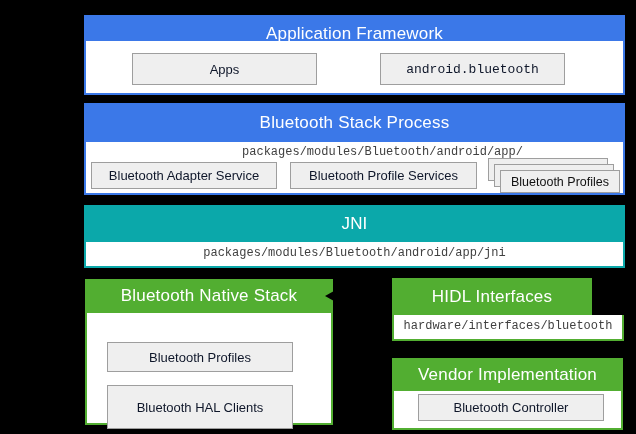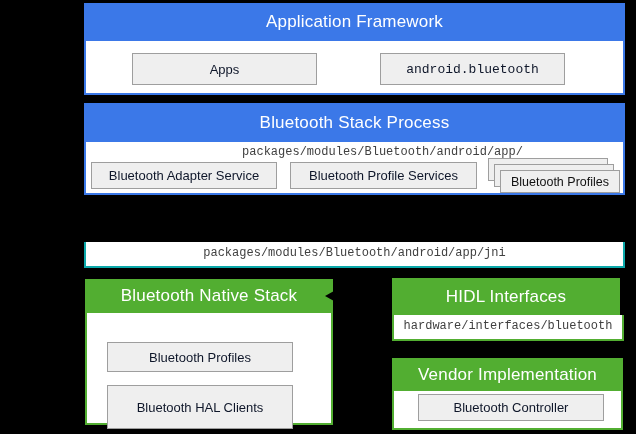--- a/index.html
+++ b/index.html
@@ -33,47 +33,48 @@
   .arrow-line{position:absolute;height:2px;background:#000;}
   .arrow-head{position:absolute;width:0;height:0;}
   .arrow-head.left {border-top:5px solid transparent;border-bottom:5px solid transparent;border-right:9px solid #000;}
   .arrow-head.right{border-top:5px solid transparent;border-bottom:5px solid transparent;border-left:9px solid #000;}
 </style>
 </head>
 <body>
 
 <div id="canvas">
 
-  <div class="hdr blue" style="left:84px;top:3px;width:541px;height:38px;">Application Framework</div>
+  <div class="hdr blue" style="left:84px;top:15px;width:541px;height:38px;">Application Framework</div>
   <div class="panel blue" style="left:84px;top:41px;width:541px;height:54px;"></div>
   <div class="gbox" style="left:132px;top:53px;width:185px;height:32px;">Apps</div>
   <div class="gbox mono" style="left:380px;top:53px;width:185px;height:32px;">android.bluetooth</div>
 
   <div class="hdr blue" style="left:84px;top:103px;width:541px;height:39px;">Bluetooth Stack Process</div>
   <div class="panel blue" style="left:84px;top:142px;width:541px;height:53px;"></div>
   <div class="path" style="left:84px;top:145px;width:597px;">packages/modules/Bluetooth/android/app/</div>
   <div class="gbox" style="left:91px;top:162px;width:186px;height:27px;">Bluetooth Adapter Service</div>
   <div class="gbox" style="left:290px;top:162px;width:187px;height:27px;">Bluetooth Profile Services</div>
   <div class="paper" style="left:488px;top:158px;"></div>
   <div class="paper" style="left:494px;top:164px;"></div>
   <div class="paper" style="left:500px;top:170px;">Bluetooth Profiles</div>
 
+  <div class="hdr teal" style="left:84px;top:205px;width:541px;height:37px;">JNI</div>
   <div class="panel teal" style="left:84px;top:242px;width:541px;height:26px;"></div>
   <div class="path" style="left:84px;top:246px;width:541px;">packages/modules/Bluetooth/android/app/jni</div>
 
   <div class="hdr green" style="left:85px;top:279px;width:248px;height:34px;">Bluetooth Native Stack</div>
   <div class="panel green" style="left:85px;top:313px;width:248px;height:112px;"></div>
   <div class="gbox" style="left:107px;top:342px;width:186px;height:30px;">Bluetooth Profiles</div>
   <div class="gbox" style="left:107px;top:385px;width:186px;height:44px;">Bluetooth HAL Clients</div>
 
   <div class="arrow-line" style="left:328px;top:295px;width:66px;"></div>
   <div class="arrow-head left" style="left:325px;top:291px;"></div>
   <div class="arrow-head right" style="left:389px;top:291px;"></div>
 
-  <div class="hdr green" style="left:392px;top:278px;width:228px;height:37px;">HIDL Interfaces</div>
+  <div class="hdr green" style="left:392px;top:278px;width:200px;height:37px;">HIDL Interfaces</div>
   <div class="panel green" style="left:392px;top:315px;width:232px;height:26px;"></div>
   <div class="path" style="left:392px;top:319px;width:232px;">hardware/interfaces/bluetooth</div>
 
   <div class="hdr green" style="left:392px;top:358px;width:231px;height:33px;">Vendor Implementation</div>
   <div class="panel green" style="left:392px;top:391px;width:231px;height:39px;"></div>
   <div class="gbox" style="left:418px;top:394px;width:186px;height:27px;">Bluetooth Controller</div>
 
 </div>
 
 </body></html>

